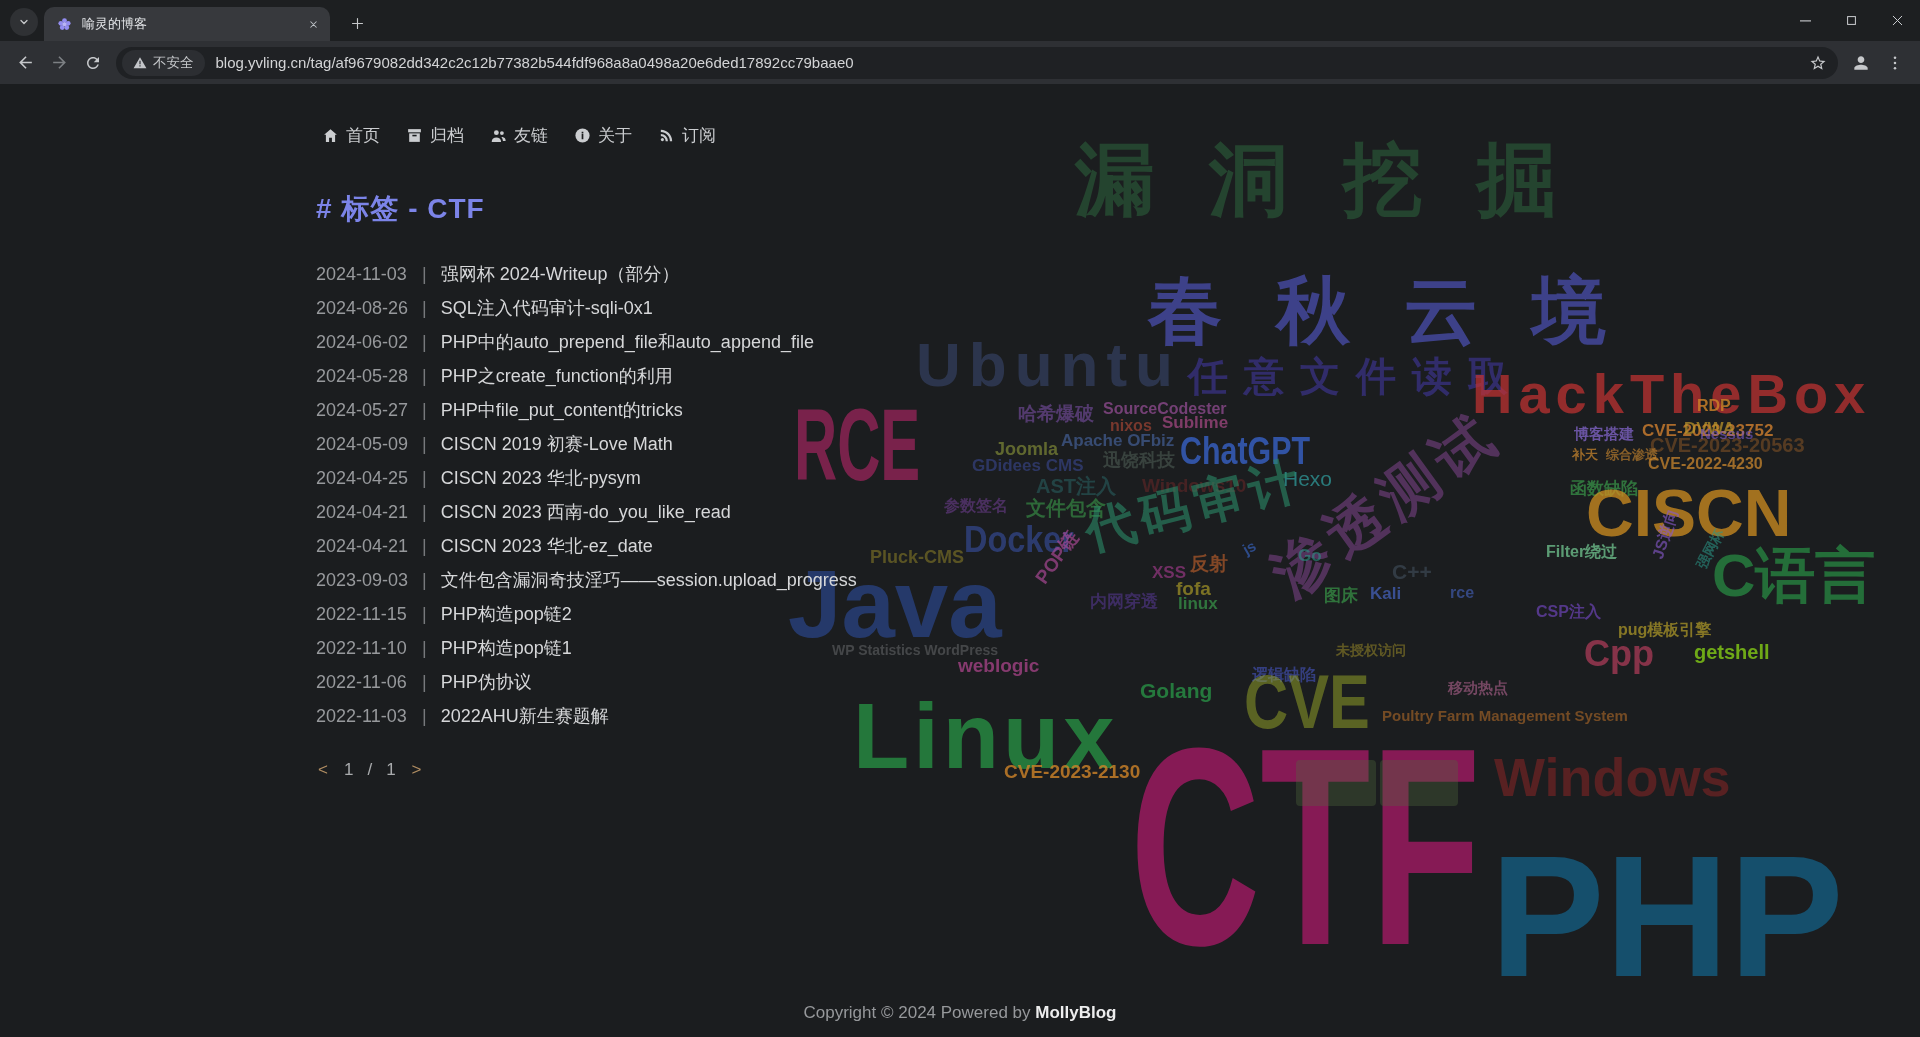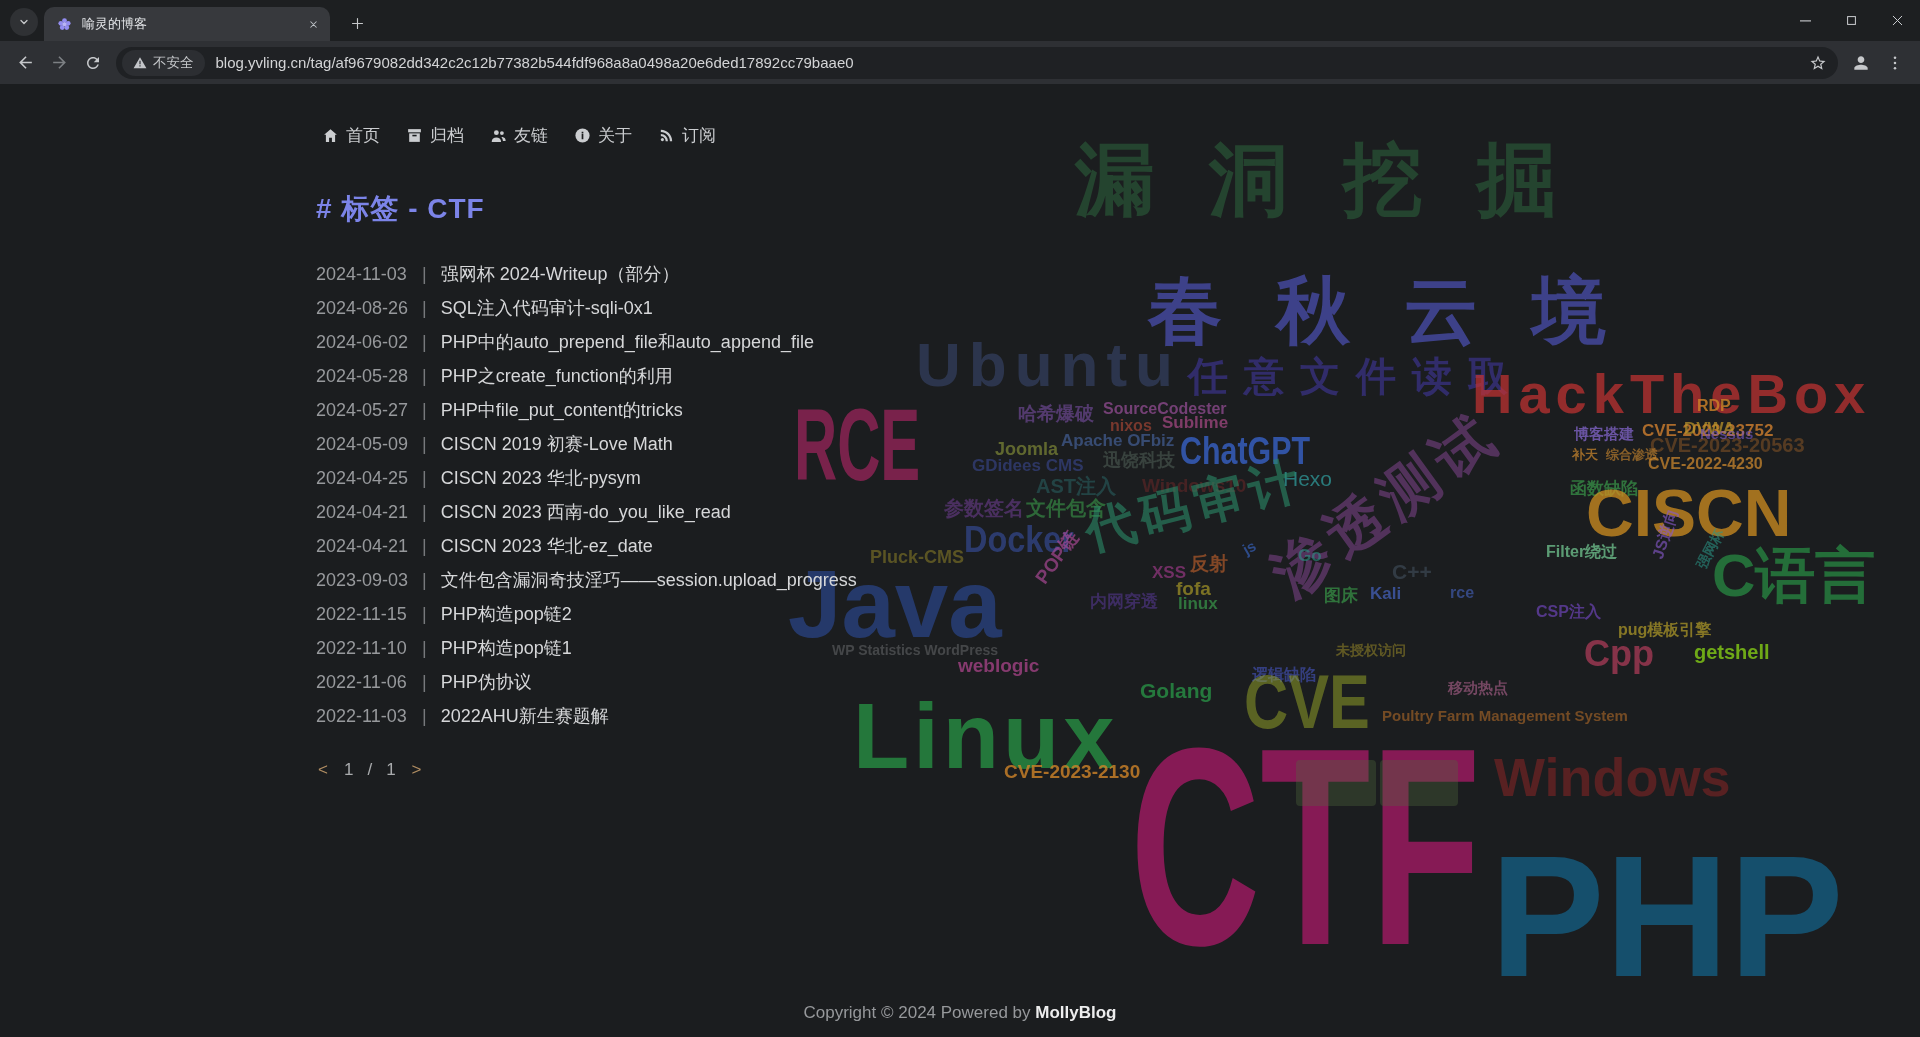--- a/index.html
+++ b/index.html
@@ -198,21 +198,21 @@
         <span data-interactable="true" style="left: 1546px; top: 460px; font-size: 16px; color: #86efac; opacity: 0.6; font-weight: 600;">Filter绕过</span>
         <span data-interactable="true" style="left: 1650px; top: 472px; font-size: 16px; color: rgb(138, 90, 208); opacity: 0.6; font-weight: 600; transform: rotate(-72deg);">JS逆向</span>
         <span data-interactable="true" style="left: 1694px; top: 480px; font-size: 14px; color: rgb(42, 154, 138); opacity: 0.55; font-weight: 600; transform: rotate(-62deg);">强网杯</span>
         <span data-interactable="true" style="left: 1536px; top: 520px; font-size: 16px; color: rgb(122, 74, 208); opacity: 0.6; font-weight: 600;">CSP注入</span>
         <span data-interactable="true" style="left: 1618px; top: 538px; font-size: 16px; color: rgb(176, 154, 40); opacity: 0.72; font-weight: 600;">pug模板引擎</span>
         <span data-interactable="true" style="left: 1584px; top: 552px; font-size: 36px; color: rgb(192, 64, 96); opacity: 0.65; font-weight: 700;">Cpp</span>
         <span data-interactable="true" style="left: 1694px; top: 558px; font-size: 20px; color: #84cc16; opacity: 0.8; font-weight: 600;">getshell</span>
         <span data-interactable="true" style="left: 1448px; top: 596px; font-size: 15px; color: rgb(192, 106, 154); opacity: 0.55; font-weight: 600;">移动热点</span>
         <span data-interactable="true" style="left: 1036px; top: 392px; font-size: 20px; color: rgb(42, 106, 106); opacity: 0.5; font-weight: 600;">AST注入</span>
         <span data-interactable="true" style="left: 1142px; top: 392px; font-size: 19px; color: rgb(122, 42, 42); opacity: 0.45; font-weight: 700;">Windows10</span>
-        <span data-interactable="true" style="left: 944px; top: 414px; font-size: 20px; color: rgb(122, 66, 160); opacity: 0.5; font-weight: 600;">参数签名</span>
+        <span data-interactable="true" style="left: 944px; top: 414px; font-size: 16px; color: rgb(122, 66, 160); opacity: 0.5; font-weight: 600;">参数签名</span>
         <span data-interactable="true" style="left: 1026px; top: 414px; font-size: 20px; color: rgb(58, 154, 74); opacity: 0.6; font-weight: 600;">文件包含</span>
         <span data-interactable="true" style="left: 964px; top: 438px; font-size: 36px; color: rgb(58, 85, 176); opacity: 0.55; font-weight: 700; transform: scale(0.9, 1);">Docker</span>
         <span data-interactable="true" style="left: 1080px; top: 424px; font-size: 50px; color: rgb(42, 138, 104); opacity: 0.6; font-weight: 700; letter-spacing: 6px; transform: rotate(-14deg);">代码审计</span>
         <span data-interactable="true" style="left: 1262px; top: 474px; font-size: 58px; color: rgb(138, 72, 152); opacity: 0.5; font-weight: 700; letter-spacing: 8px; transform: rotate(-36deg);">渗透测试</span>
         <span data-interactable="true" style="left: 870px; top: 464px; font-size: 18px; color: rgb(168, 152, 42); opacity: 0.45; font-weight: 600;">Pluck-CMS</span>
         <span data-interactable="true" style="left: 788px; top: 472px; font-size: 96px; color: rgb(44, 76, 156); opacity: 0.6; font-weight: 700;">Java</span>
         <span data-interactable="true" style="left: 1032px; top: 492px; font-size: 19px; color: rgb(176, 74, 154); opacity: 0.65; font-weight: 600; transform: rotate(-55deg);">POP链</span>
         <span data-interactable="true" style="left: 1152px; top: 480px; font-size: 17px; color: rgb(160, 58, 138); opacity: 0.65; font-weight: 700;">XSS</span>
         <span data-interactable="true" style="left: 1190px; top: 470px; font-size: 19px; color: rgb(176, 90, 42); opacity: 0.7; font-weight: 600;">反射</span>
         <span data-interactable="true" style="left: 1240px; top: 460px; font-size: 15px; color: rgb(58, 106, 208); opacity: 0.6; font-weight: 600; transform: rotate(-30deg);">js</span>

